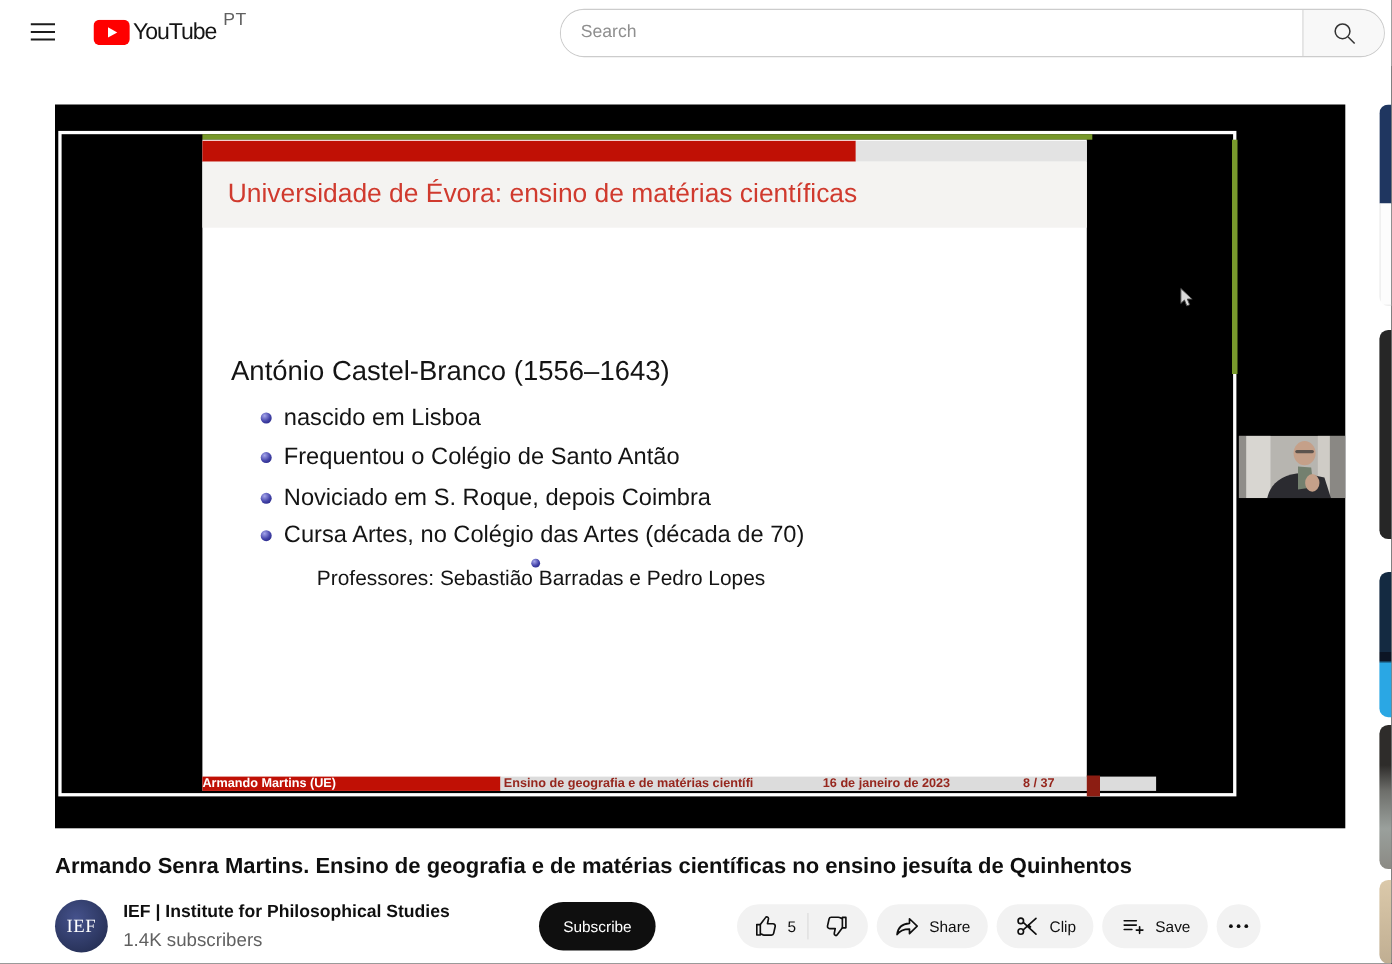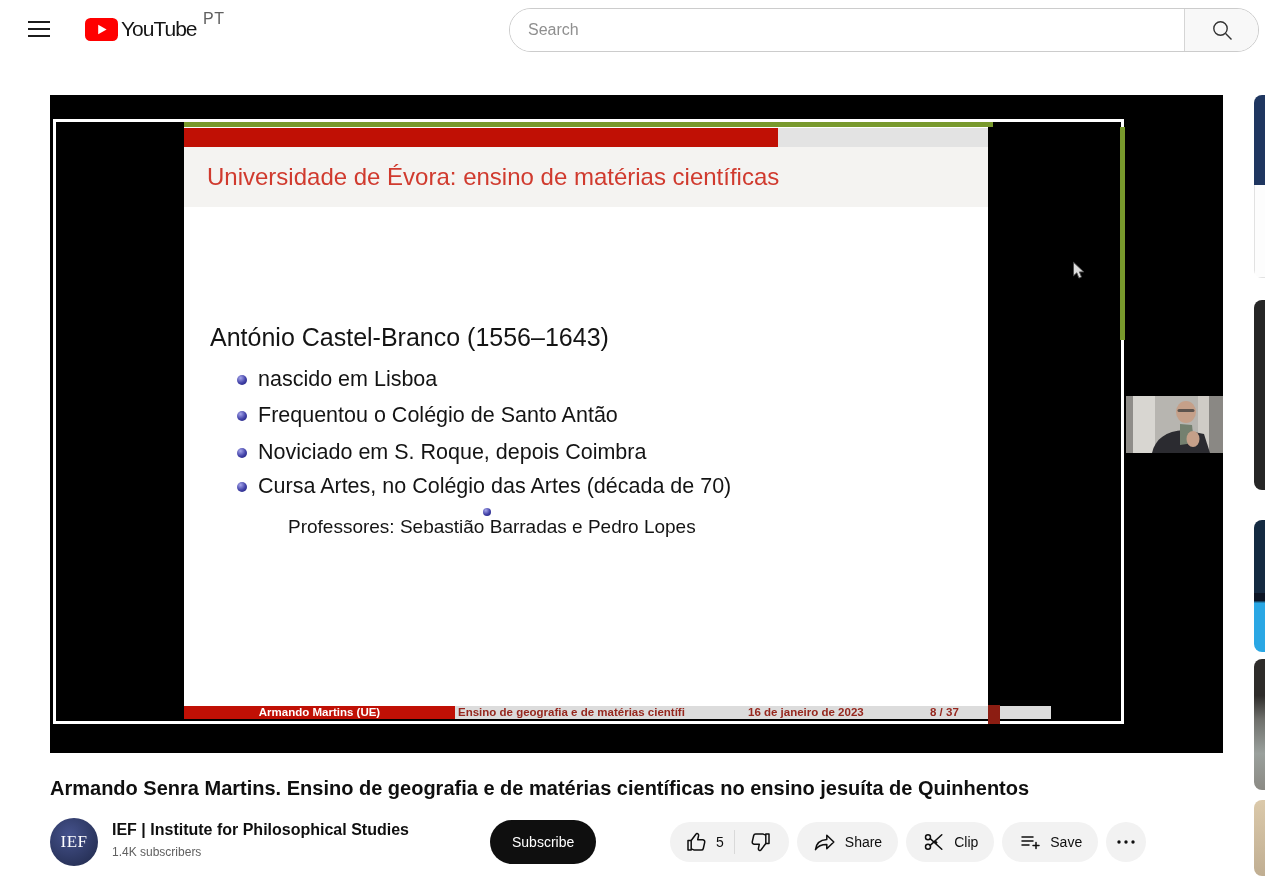--- a/index.html
+++ b/index.html
@@ -28,21 +28,21 @@
   .slide { position:absolute; left:134px; top:32px; width:804px; height:592px; background:#fff; font-family:Liberation Sans, sans-serif; }
   .bar-red  { position:absolute; left:0; top:1px; width:594px; height:19px; }
   .bar-gray { position:absolute; left:594px; top:1px; width:210px; height:19px; background:#e3e3e3; }
   .title-band { position:absolute; left:0; top:20px; width:804px; height:60px; background:#f4f3f1; display:flex; align-items:center; padding-left:23px; font-size:24px; }
   .sheading { position:absolute; left:26px; top:196px; font-size:25px; color:#141414; }
   .b-row { position:absolute; left:53px; display:flex; align-items:center; font-size:21.5px; color:#141414; }
   .b-dot { width:10px; height:10px; border-radius:50%; margin-right:11px; flex:none;
            background:radial-gradient(circle at 35% 30%, #a5a5ea, #4545aa 52%, #171775); }
   .b-sub { left:104px; font-size:19px;flex-direction:column; }
   .b-sub .b-dot { width:8px; height:8px; margin-right:9px; }
-  .sfooter-red { position:absolute; left:0; top:579px; width:271px; height:13px; color:#fff; font-size:11.5px; font-weight:bold; text-align:center; line-height:13px; }
+  .sfooter-red { position:absolute; left:0; top:579px; width:271px; height:13px; color:#fff; font-size:11.5px; font-weight:bold; text-align:left; line-height:13px; }
   .sfooter-gray { position:absolute; left:271px; top:579px; width:596px; height:13px; background:#dcdcdc; font-size:11.5px; font-weight:bold; line-height:13px; }
   .sf-title { position:absolute; left:3px; }
   .sf-date  { position:absolute; left:293px; }
   .sf-page  { position:absolute; left:475px; }
   .red-block { position:absolute; left:938px; top:610px; width:12px; height:19px; background:#8c1d12; }
   .cursor { position:absolute; left:1022px; top:166px; }
   .webcam { position:absolute; left:1076px; top:301px; width:97px; height:57px; overflow:hidden; }
 
   
   .thumb { position:absolute; left:1254px; width:11px; border-radius:8px 0 0 8px; overflow:hidden; cursor:pointer; }
@@ -55,21 +55,21 @@
   .t5 { top:800px; height:76px;  background:linear-gradient(#dbc9aa, #c0ae92); }
 
   
   .vtitle { position:absolute; left:50px; top:777px; width:1140px; font-size:20px; font-weight:700; color:#0f0f0f; }
   .vrow { position:absolute; left:50px; top:816px; width:1180px; height:52px; }
   .avatar { position:absolute; left:0; top:2px; width:48px; height:48px; border-radius:50%;
             background:radial-gradient(circle at 40% 35%, #45528c, #283259 75%);
             color:#fff; font-family:"Liberation Serif", serif; font-size:17px;
             display:flex; align-items:center; justify-content:center; letter-spacing:.5px; cursor:pointer; }
   .ch-name { position:absolute; left:62px; top:5px; font-size:16px; font-weight:700; cursor:pointer; }
-  .ch-subs { position:absolute; left:62px; top:29px; font-size:12px; color:#606060; }
+  .ch-subs { position:absolute; left:62px; top:29px; font-size:17px; color:#606060; }
   .subscribe { position:absolute; left:440px; top:4px; height:44px; border:none; border-radius:22px;
                background:#0f0f0f; color:#fff; font-size:14px; font-weight:500; padding:0 22px; cursor:pointer;
                font-family:"Liberation Sans", sans-serif; }
   .actions { position:absolute; left:620px; top:6px; display:flex; gap:8px; align-items:center; }
   .pill { height:40px; border-radius:20px; background:#f2f2f2; display:flex; align-items:center;
           font-size:14px; font-weight:500; color:#0f0f0f; }
   .seg { display:flex; align-items:center; height:40px; background:none; border:none; cursor:pointer;
          font-size:14px; font-weight:500; color:#0f0f0f; font-family:"Liberation Sans", sans-serif; }
   .like-seg { padding:0 10px 0 15px; border-radius:20px 0 0 20px; }
   .dislike-seg { padding:0 17px 0 13px; border-radius:0 20px 20px 0; }

